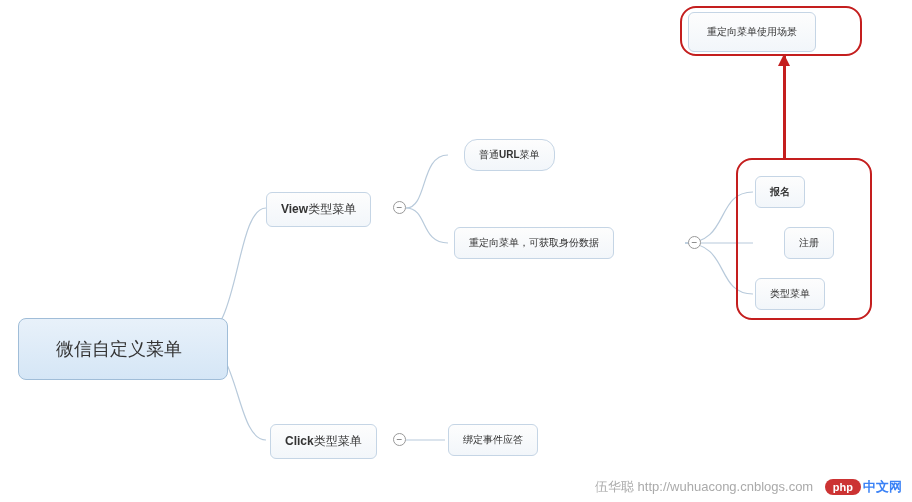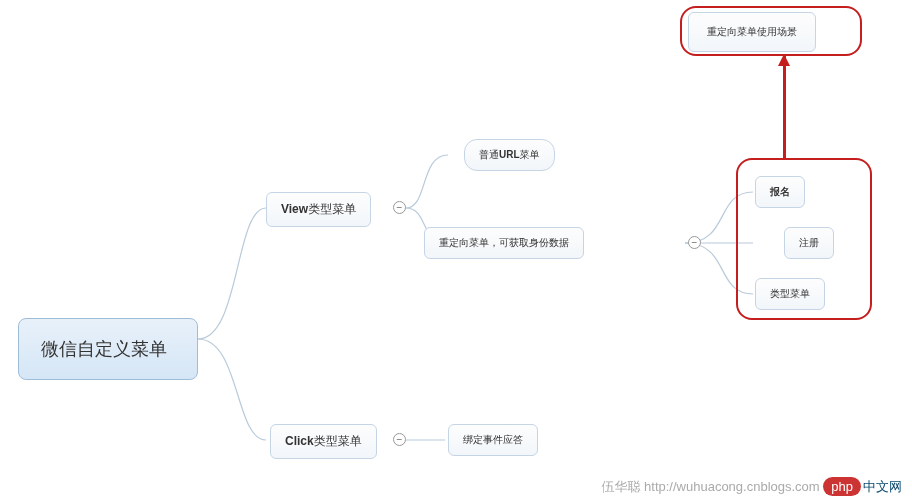--- a/index.html
+++ b/index.html
@@ -88,62 +88,62 @@
       bottom: 6px;
       right: 10px;
       font-size: 13px;
       color: #888;
     }
     .watermark .php {
       background: #cc3333;
       color: #fff;
       border-radius: 10px;
       padding: 2px 8px;
-      font-weight: normal;
-      font-size: 13px;
+      font-weight: bold;
+      font-size: 11px;
       margin-right: 2px;
     }
     .watermark .zh {
-      color: #0c4a6e;
-      font-weight: 400;
+      color: #3b82f6;
+      font-weight: 700;
     }
     .watermark .author {
       color: #aaa;
-      margin-right: 0;
+      margin-right: 8px;
     }
   </style>
 </head>
 <body>
 
 <svg class="connections">
   <path d="M 198 339 C 240 339, 235 208, 266 208" stroke="#b8cadb" stroke-width="1.2" fill="none"></path>
   <path d="M 198 339 C 240 339, 235 440, 266 440" stroke="#b8cadb" stroke-width="1.2" fill="none"></path>
   <path d="M 406 208 C 428 208, 420 155, 448 155" stroke="#b8cadb" stroke-width="1.2" fill="none"></path>
   <path d="M 406 208 C 428 208, 420 243, 448 243" stroke="#b8cadb" stroke-width="1.2" fill="none"></path>
   <path d="M 406 440 L 445 440" stroke="#b8cadb" stroke-width="1.2" fill="none"></path>
   <path d="M 685 243 C 730 243, 715 192, 753 192" stroke="#b8cadb" stroke-width="1.2" fill="none"></path>
   <path d="M 685 243 L 753 243" stroke="#b8cadb" stroke-width="1.2" fill="none"></path>
   <path d="M 685 243 C 730 243, 715 294, 753 294" stroke="#b8cadb" stroke-width="1.2" fill="none"></path>
 </svg>
 
-<div class="node root-node" style="left:18px; top:318px; width:180px;padding-left:12px;">微信自定义菜单</div>
+<div class="node root-node" style="left:18px; top:318px; width:210px;padding-left:12px;">微信自定义菜单</div>
 
 <div class="node sub-node" style="left:266px; top:192px;">
   <b>View</b><span title="View类型菜单">类型菜单</span>
 </div>
 
 <div class="node sub-node" style="left:270px; top:424px;">
   <b>Click</b><span>类型菜单</span>
 </div>
 
 <div class="node leaf-node" style="left:464px; top:139px;border-radius:13px;">
   普通<b>URL</b>菜单
 </div>
 
-<div class="node leaf-node" style="left:424px; top:227px;">重定向菜单，可获取身份数据</div>
+<div class="node leaf-node" style="left:454px; top:227px;">重定向菜单，可获取身份数据</div>
 
 <div class="node leaf-node" style="left:448px; top:424px;">绑定事件应答</div>
 
 <div class="node leaf-node" style="left:755px; top:176px;font-weight:bold;">报名</div>
 
 <div class="node leaf-node" style="left:784px; top:227px;">注册</div>
 
 <div class="node leaf-node" style="left:755px; top:278px;">类型菜单</div>
 
 <div class="node leaf-node" style="left:688px; top:12px; padding:12px 18px;">重定向菜单使用场景</div>

